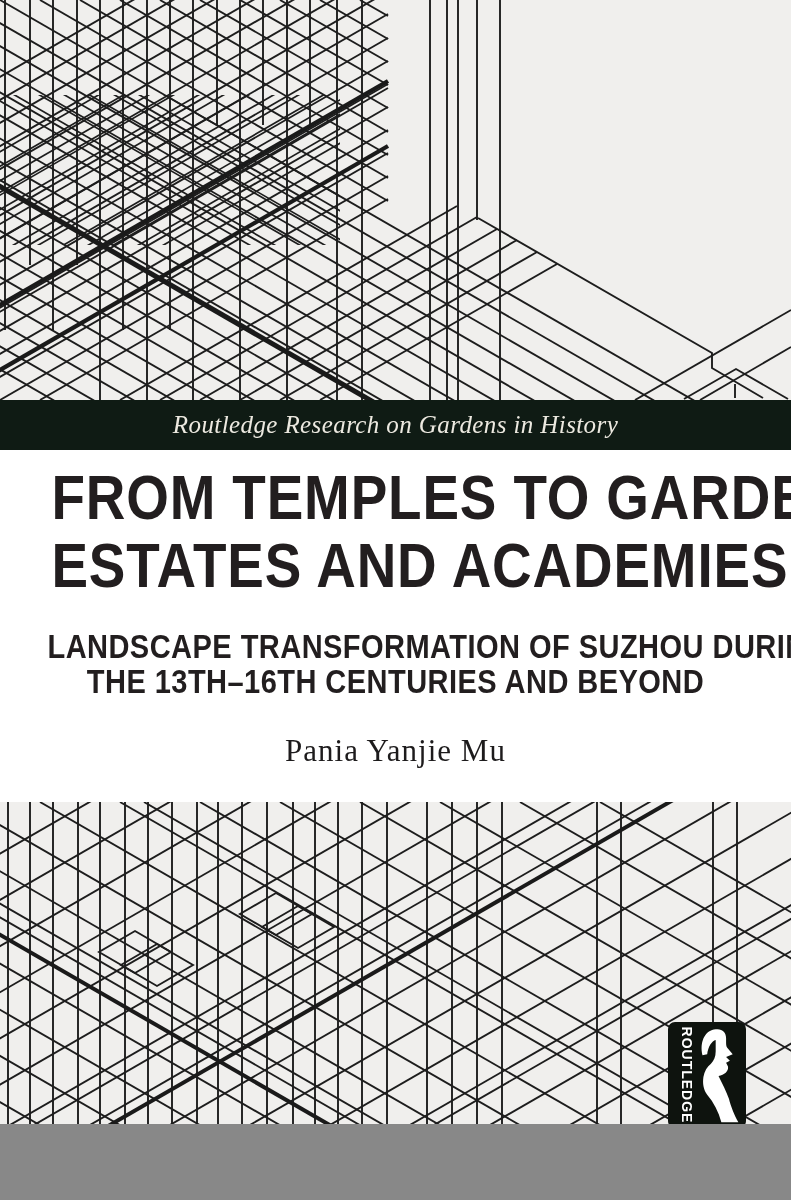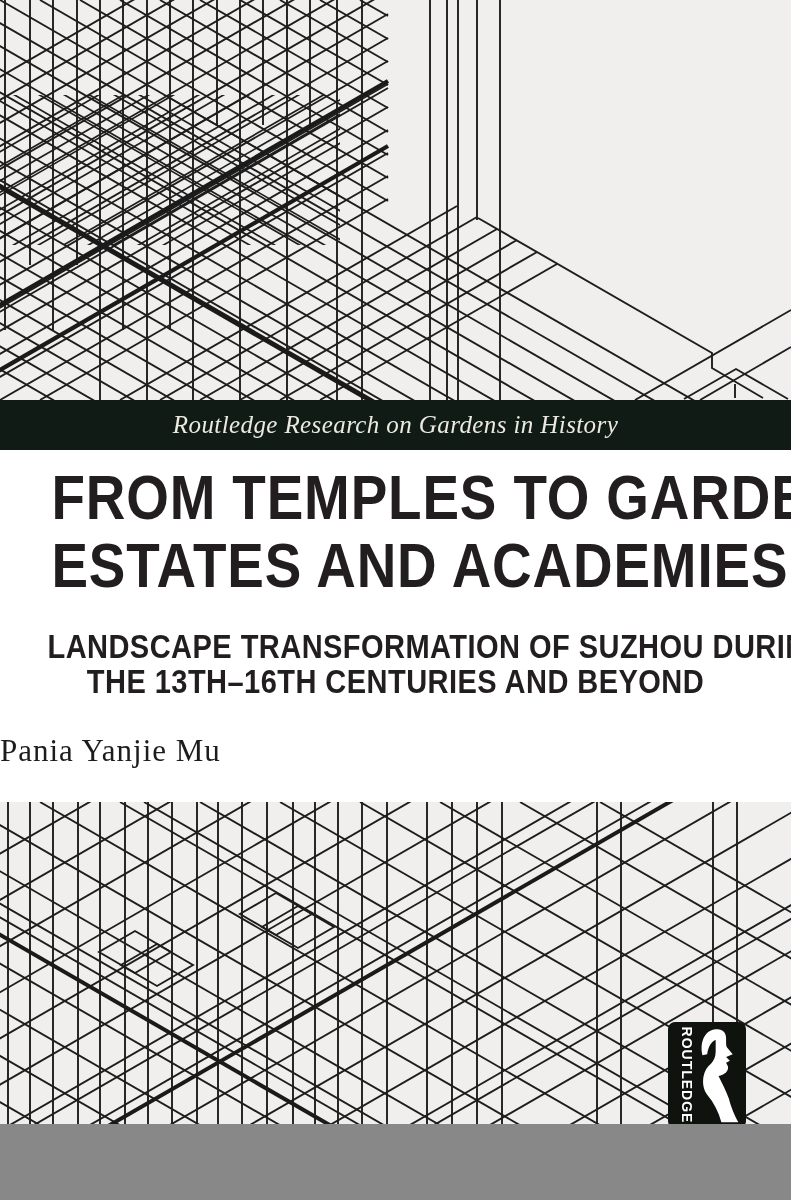--- a/index.html
+++ b/index.html
@@ -28,21 +28,21 @@
     transform:scaleX(0.87); transform-origin:center top; white-space:nowrap;
   }
   .subtitle-block {
     position:absolute; left:0; top:629px; width:791px;
     text-align:center; color:#221e1f;
     font-weight:700; font-size:33px; line-height:35px; letter-spacing:0.5px;
     transform:scaleX(0.88); transform-origin:center top; white-space:nowrap;
   }
   .author-line {
     position:absolute; left:0; top:733px; width:791px;
-    color:#1d1b1c;
+    text-align:center; color:#1d1b1c;
     font-family:"Liberation Serif", serif; font-size:31px; line-height:36px;
     letter-spacing:1px;
   }
 
   .logo {
     position:absolute; left:668px; top:1022px; width:78px; height:106px;
     background:#0e130e; border-radius:7px;
   }
   .logo-vtext {
     position:absolute; left:0; top:0; width:106px; height:16px;

